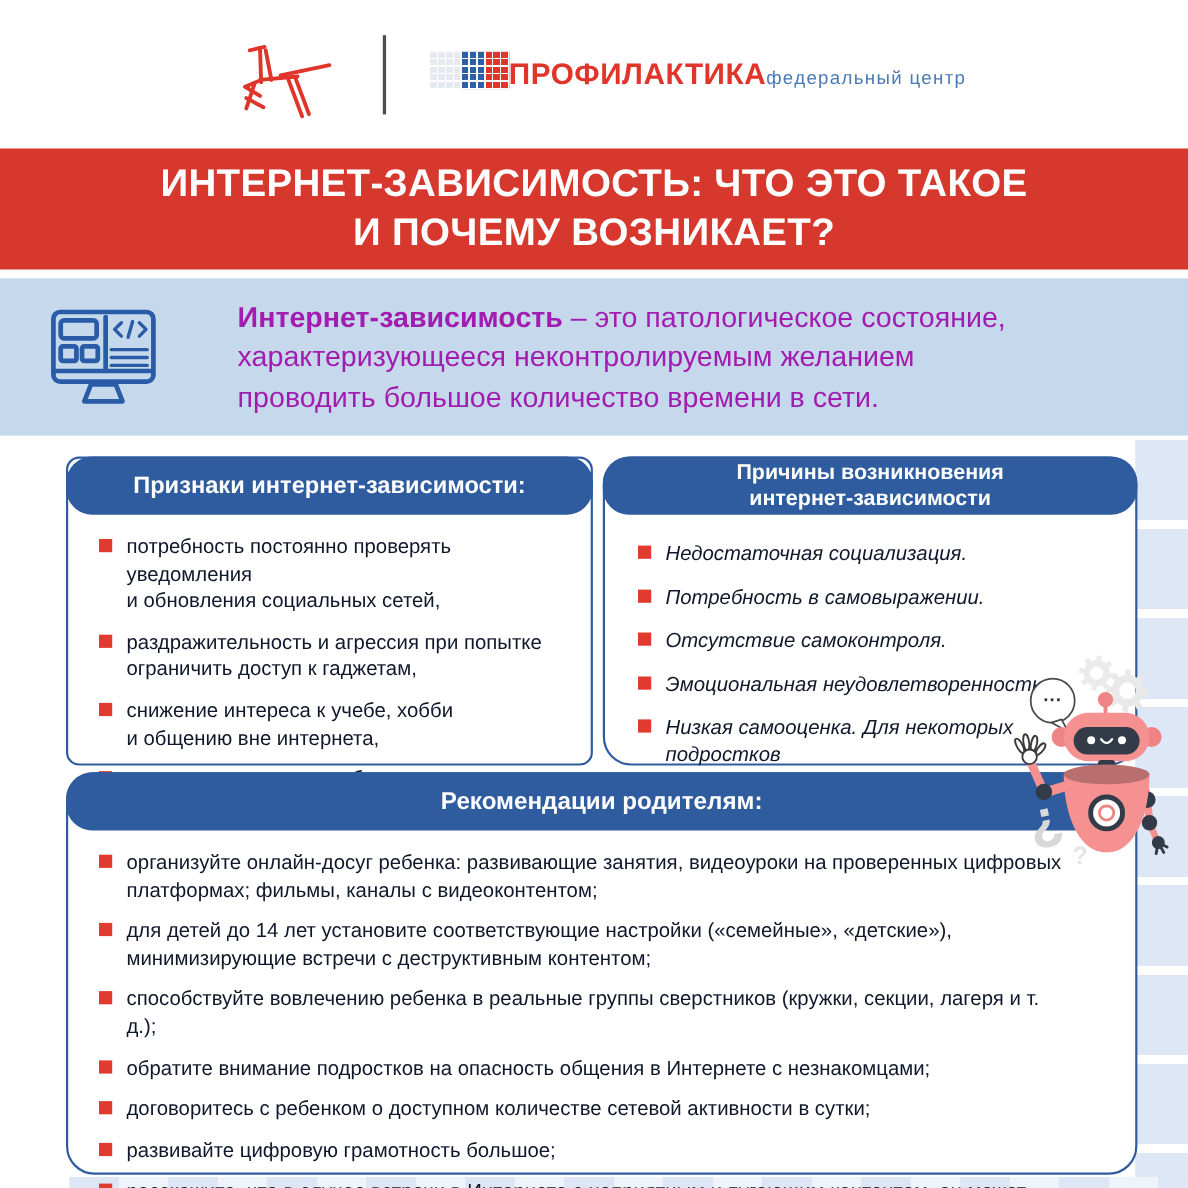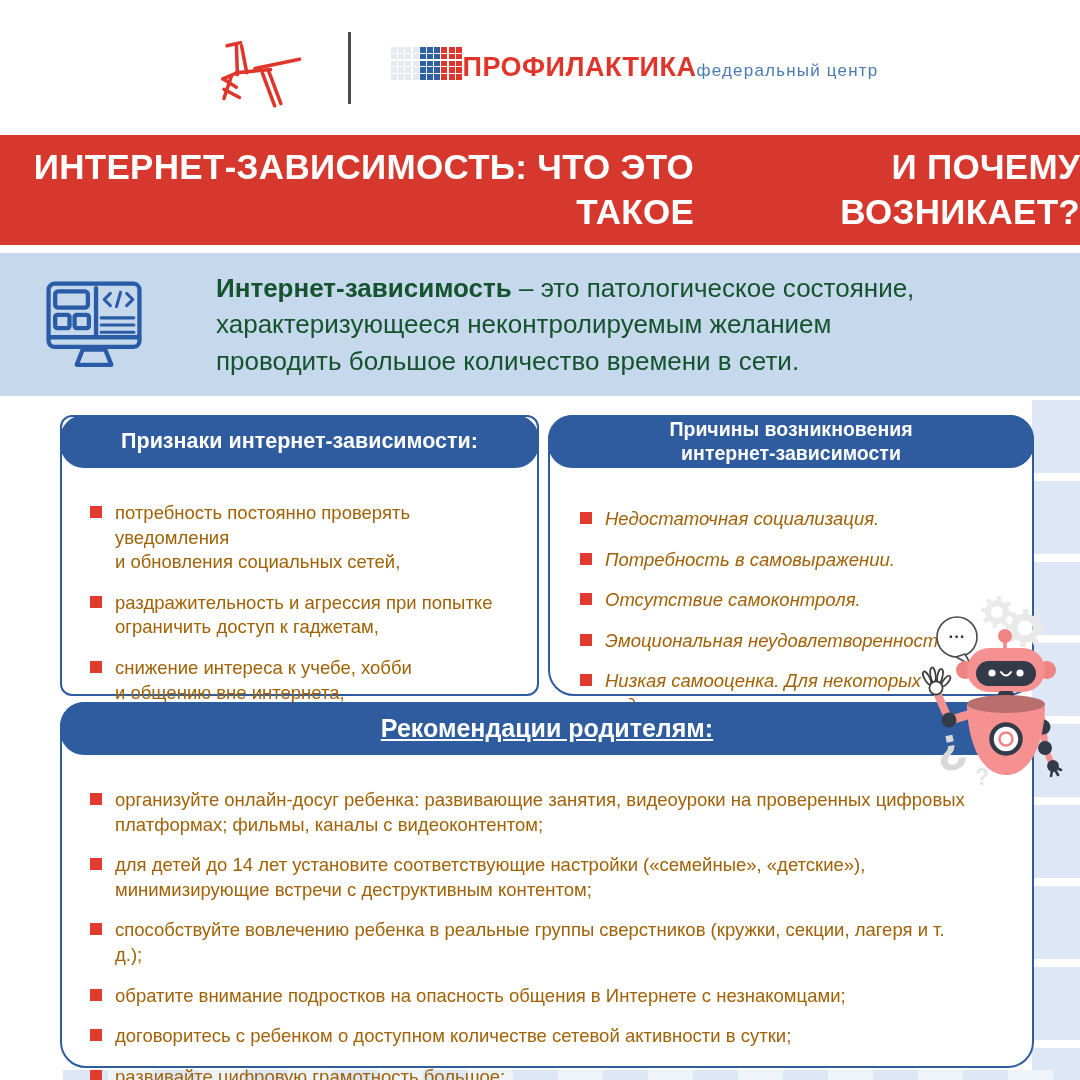--- a/index.html
+++ b/index.html
@@ -29,50 +29,50 @@
     background-image:
       repeating-linear-gradient(to right, rgba(0,0,0,0) 0 6px, #fff 6px 7.2px),
       repeating-linear-gradient(to bottom, rgba(0,0,0,0) 0 5.6px, #fff 5.6px 6.8px),
       linear-gradient(to right,#e6eaf0 0 29px,#2d5fa3 29px 50px,#e0352b 50px 72px);
   }
   .brand-name{font-size:27px;font-weight:bold;color:#e0352b;letter-spacing:.5px;line-height:1;}
   .brand-sub{font-size:17px;color:#4a7ab5;letter-spacing:1.2px;margin-top:5px;line-height:1;}
   
   .banner{
     position:absolute;top:135px;left:0;right:0;height:110px;background:#d6382e;
-    display:flex;flex-direction:row;align-items:center;justify-content:center;
-    color:#fff;font-weight:bold;font-size:35px;line-height:1.28;text-align:right;letter-spacing:.3px;
+    display:flex;flex-direction:column;align-items:center;justify-content:center;
+    color:#fff;font-weight:bold;font-size:35px;line-height:1.28;text-align:left;letter-spacing:.3px;
   }
   
   .defband{
     position:absolute;top:253px;left:0;right:0;height:143px;background:#c5d8ec;
     display:flex;align-items:center;z-index:0;
   }
   .def-icon{flex:none;margin-left:46px;width:96px;height:87px;}
   .def-text{
-    margin:0 20px 0 74px;font-size:26px;color:#14532d;line-height:1.4;white-space:pre-line;
+    margin:0 20px 0 74px;font-size:26px;color:#a21caf;line-height:1.4;white-space:pre-line;
   }
   .def-text b{font-weight:bold;}
   
   .card{
     position:absolute;background:#fff;border:2px solid #2e5c9f;border-radius:26px;z-index:1;
   }
   .card-header{
     position:absolute;top:-2px;left:-2px;right:-2px;height:53px;background:#2e5c9f;border-radius:24px;
     color:#fff;display:flex;align-items:center;justify-content:center;text-align:center;
     font-weight:bold;white-space:pre-line;line-height:1.22;
   }
   #card-signs{left:60px;top:415px;width:475px;height:277px;border-radius:12px;}
   #card-causes{left:548px;top:415px;width:482px;height:277px;}
   #card-recs{left:60px;top:702px;width:970px;height:362px;}
   #card-signs .card-header{font-size:21.5px;}
   #card-causes .card-header{font-size:19.5px;}
-  #card-recs .card-header{font-size:25px;text-decoration:underline;}
+  #card-recs .card-header{font-size:22px;}
   ul.bullets{list-style:none;margin:0;padding:0;position:absolute;}
-  ul.bullets li{display:flex;gap:13px;margin-bottom:13px;font-size:18.5px;color:#a16207;line-height:1.33;margin-top:16px;}
+  ul.bullets li{display:flex;gap:13px;margin-bottom:13px;font-size:18.5px;color:#0f172a;line-height:1.33;}
   ul.bullets li .sq{flex:none;width:12px;height:12px;background:#e13b30;margin-top:5px;}
   ul.bullets li span{white-space:pre-line;}
   #card-signs ul.bullets{top:68px;left:28px;right:10px;}
   #card-causes ul.bullets{top:74px;left:30px;right:8px;}
   #card-causes ul.bullets li{margin-bottom:15px;font-style:italic;}
   #card-recs ul.bullets{top:68px;left:28px;right:60px;}
   
   .robot-wrap{position:absolute;left:905px;top:592px;width:175px;height:220px;z-index:5;}
 </style>
 </head>

